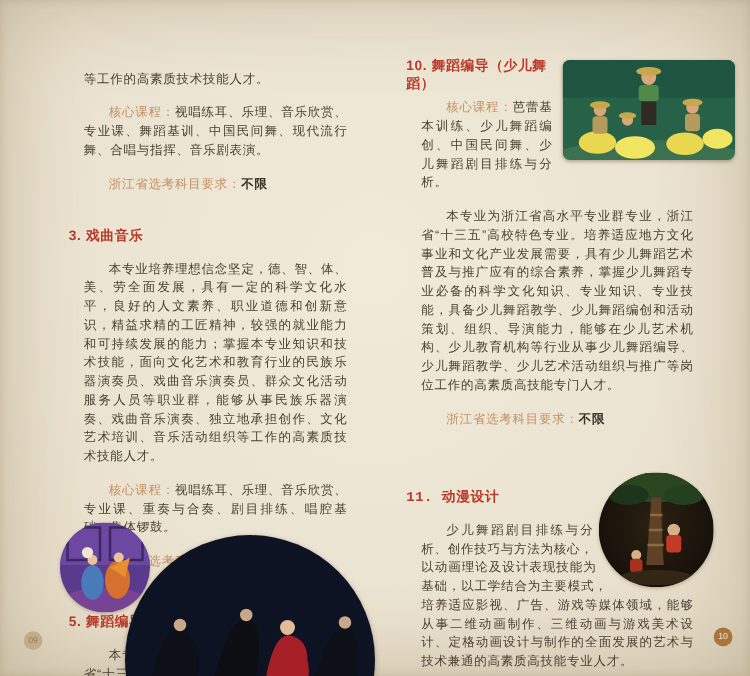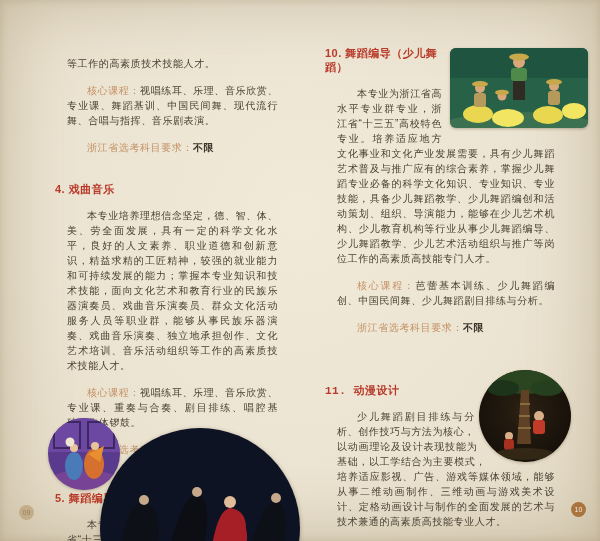--- a/index.html
+++ b/index.html
@@ -63,21 +63,21 @@
     <p class="para">等工作的高素质技术技能人才。</p>
 
     <p class="para indent gap-s">
       <span class="label">核心课程：</span><span>视唱练耳、乐理、音乐欣赏、专业课、舞蹈基训、中国民间舞、现代流行舞、合唱与指挥、音乐剧表演。</span>
     </p>
     <p class="para indent gap-s">
       <span class="label">浙江省选考科目要求：</span><span class="exam-val">不限</span>
     </p>
 
     <div class="section">
-      <h3 class="sec-title">4. 戏曲音乐</h3>
+      <h3 class="sec-title">3. 戏曲音乐</h3>
       <p class="para indent">本专业培养理想信念坚定，德、智、体、美、劳全面发展，具有一定的科学文化水平，良好的人文素养、职业道德和创新意识，精益求精的工匠精神，较强的就业能力和可持续发展的能力；掌握本专业知识和技术技能，面向文化艺术和教育行业的民族乐器演奏员、戏曲音乐演奏员、群众文化活动服务人员等职业群，能够从事民族乐器演奏、戏曲音乐演奏、独立地承担创作、文化艺术培训、音乐活动组织等工作的高素质技术技能人才。</p>
       <p class="para indent gap-s">
         <span class="label">核心课程：</span><span>视唱练耳、乐理、音乐欣赏、专业课、重奏与合奏、剧目排练、唱腔基础、集体锣鼓。</span>
       </p>
       <p class="para indent gap-s">
         <span class="label">浙江省选考科目要求：</span><span class="exam-val">不限</span>
       </p>
     </div>
 
     <div class="section sec9">
@@ -142,24 +142,24 @@
           <ellipse cx="30" cy="36" rx="8" ry="3" fill="#c9a84c"></ellipse>
           <rect x="24" y="45" width="12" height="14" rx="3" fill="#b59a5c"></rect>
           <circle cx="104" cy="38" r="5" fill="#d9a77a"></circle>
           <ellipse cx="104" cy="34" rx="8" ry="3" fill="#c9a84c"></ellipse>
           <rect x="98" y="43" width="12" height="14" rx="3" fill="#b59a5c"></rect>
           <circle cx="52" cy="48" r="4.5" fill="#d9a77a"></circle>
           <ellipse cx="52" cy="44.5" rx="7" ry="2.8" fill="#c9a84c"></ellipse>
         </svg>
       </div>
       <h3 class="sec-title">10. 舞蹈编导（少儿舞蹈）</h3>
-      <p class="para indent">本专业为浙江省高水平专业群专业，浙江省“十三五”高校特色专业。培养适应地方文化事业和文化产业发展需要，具有少儿舞蹈艺术普及与推广应有的综合素养，掌握少儿舞蹈专业必备的科学文化知识、专业知识、专业技能，具备少儿舞蹈教学、少儿舞蹈编创和活动策划、组织、导演能力，能够在少儿艺术机构、少儿教育机构等行业从事少儿舞蹈编导、少儿舞蹈教学、少儿艺术活动组织与推广等岗位工作的高素质高技能专门人才。</p>
       <p class="para indent gap-s">
         <span class="label">核心课程：</span><span>芭蕾基本训练、少儿舞蹈编创、中国民间舞、少儿舞蹈剧目排练与分析。</span>
       </p>
+      <p class="para indent">本专业为浙江省高水平专业群专业，浙江省“十三五”高校特色专业。培养适应地方文化事业和文化产业发展需要，具有少儿舞蹈艺术普及与推广应有的综合素养，掌握少儿舞蹈专业必备的科学文化知识、专业知识、专业技能，具备少儿舞蹈教学、少儿舞蹈编创和活动策划、组织、导演能力，能够在少儿艺术机构、少儿教育机构等行业从事少儿舞蹈编导、少儿舞蹈教学、少儿艺术活动组织与推广等岗位工作的高素质高技能专门人才。</p>
       <p class="para indent gap-s">
         <span class="label">浙江省选考科目要求：</span><span class="exam-val">不限</span>
       </p>
     </div>
 
     <div class="section sec11">
       <div class="float-circle circle-anim">
         <svg viewBox="0 0 92 92" preserveAspectRatio="none">
           <defs>
             <radialGradient id="gAnim" cx="50%" cy="45%" r="65%">

